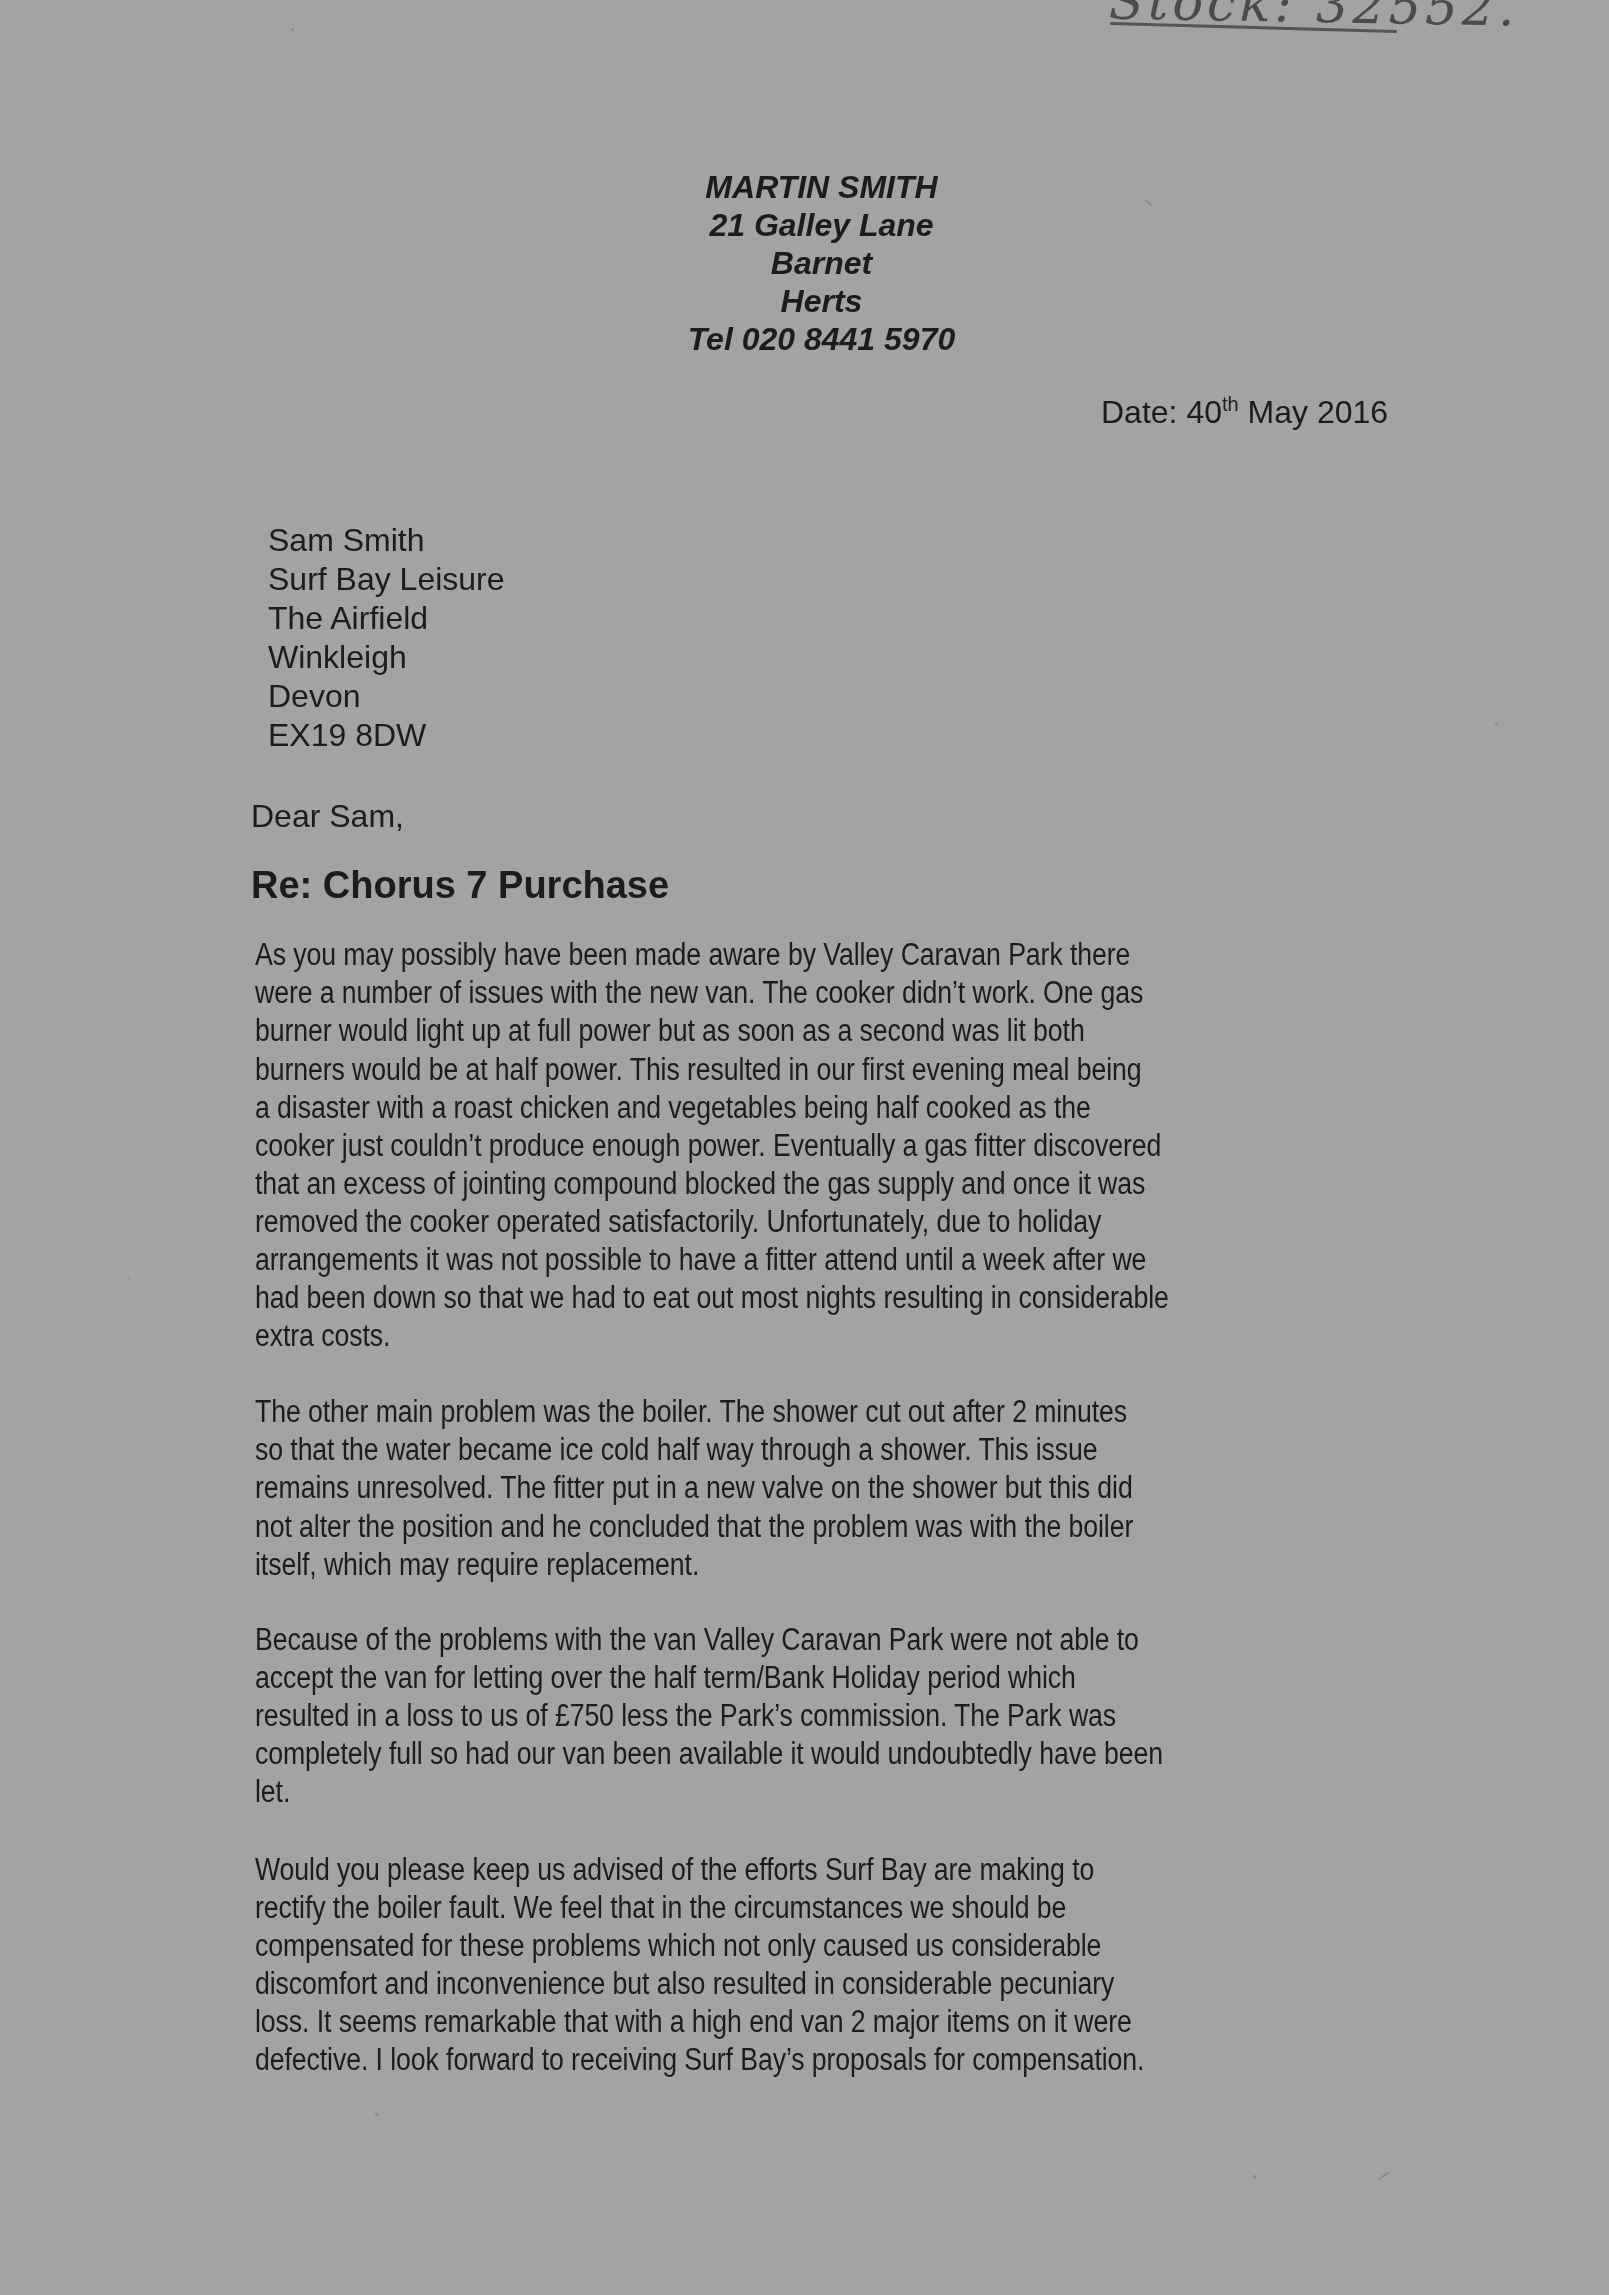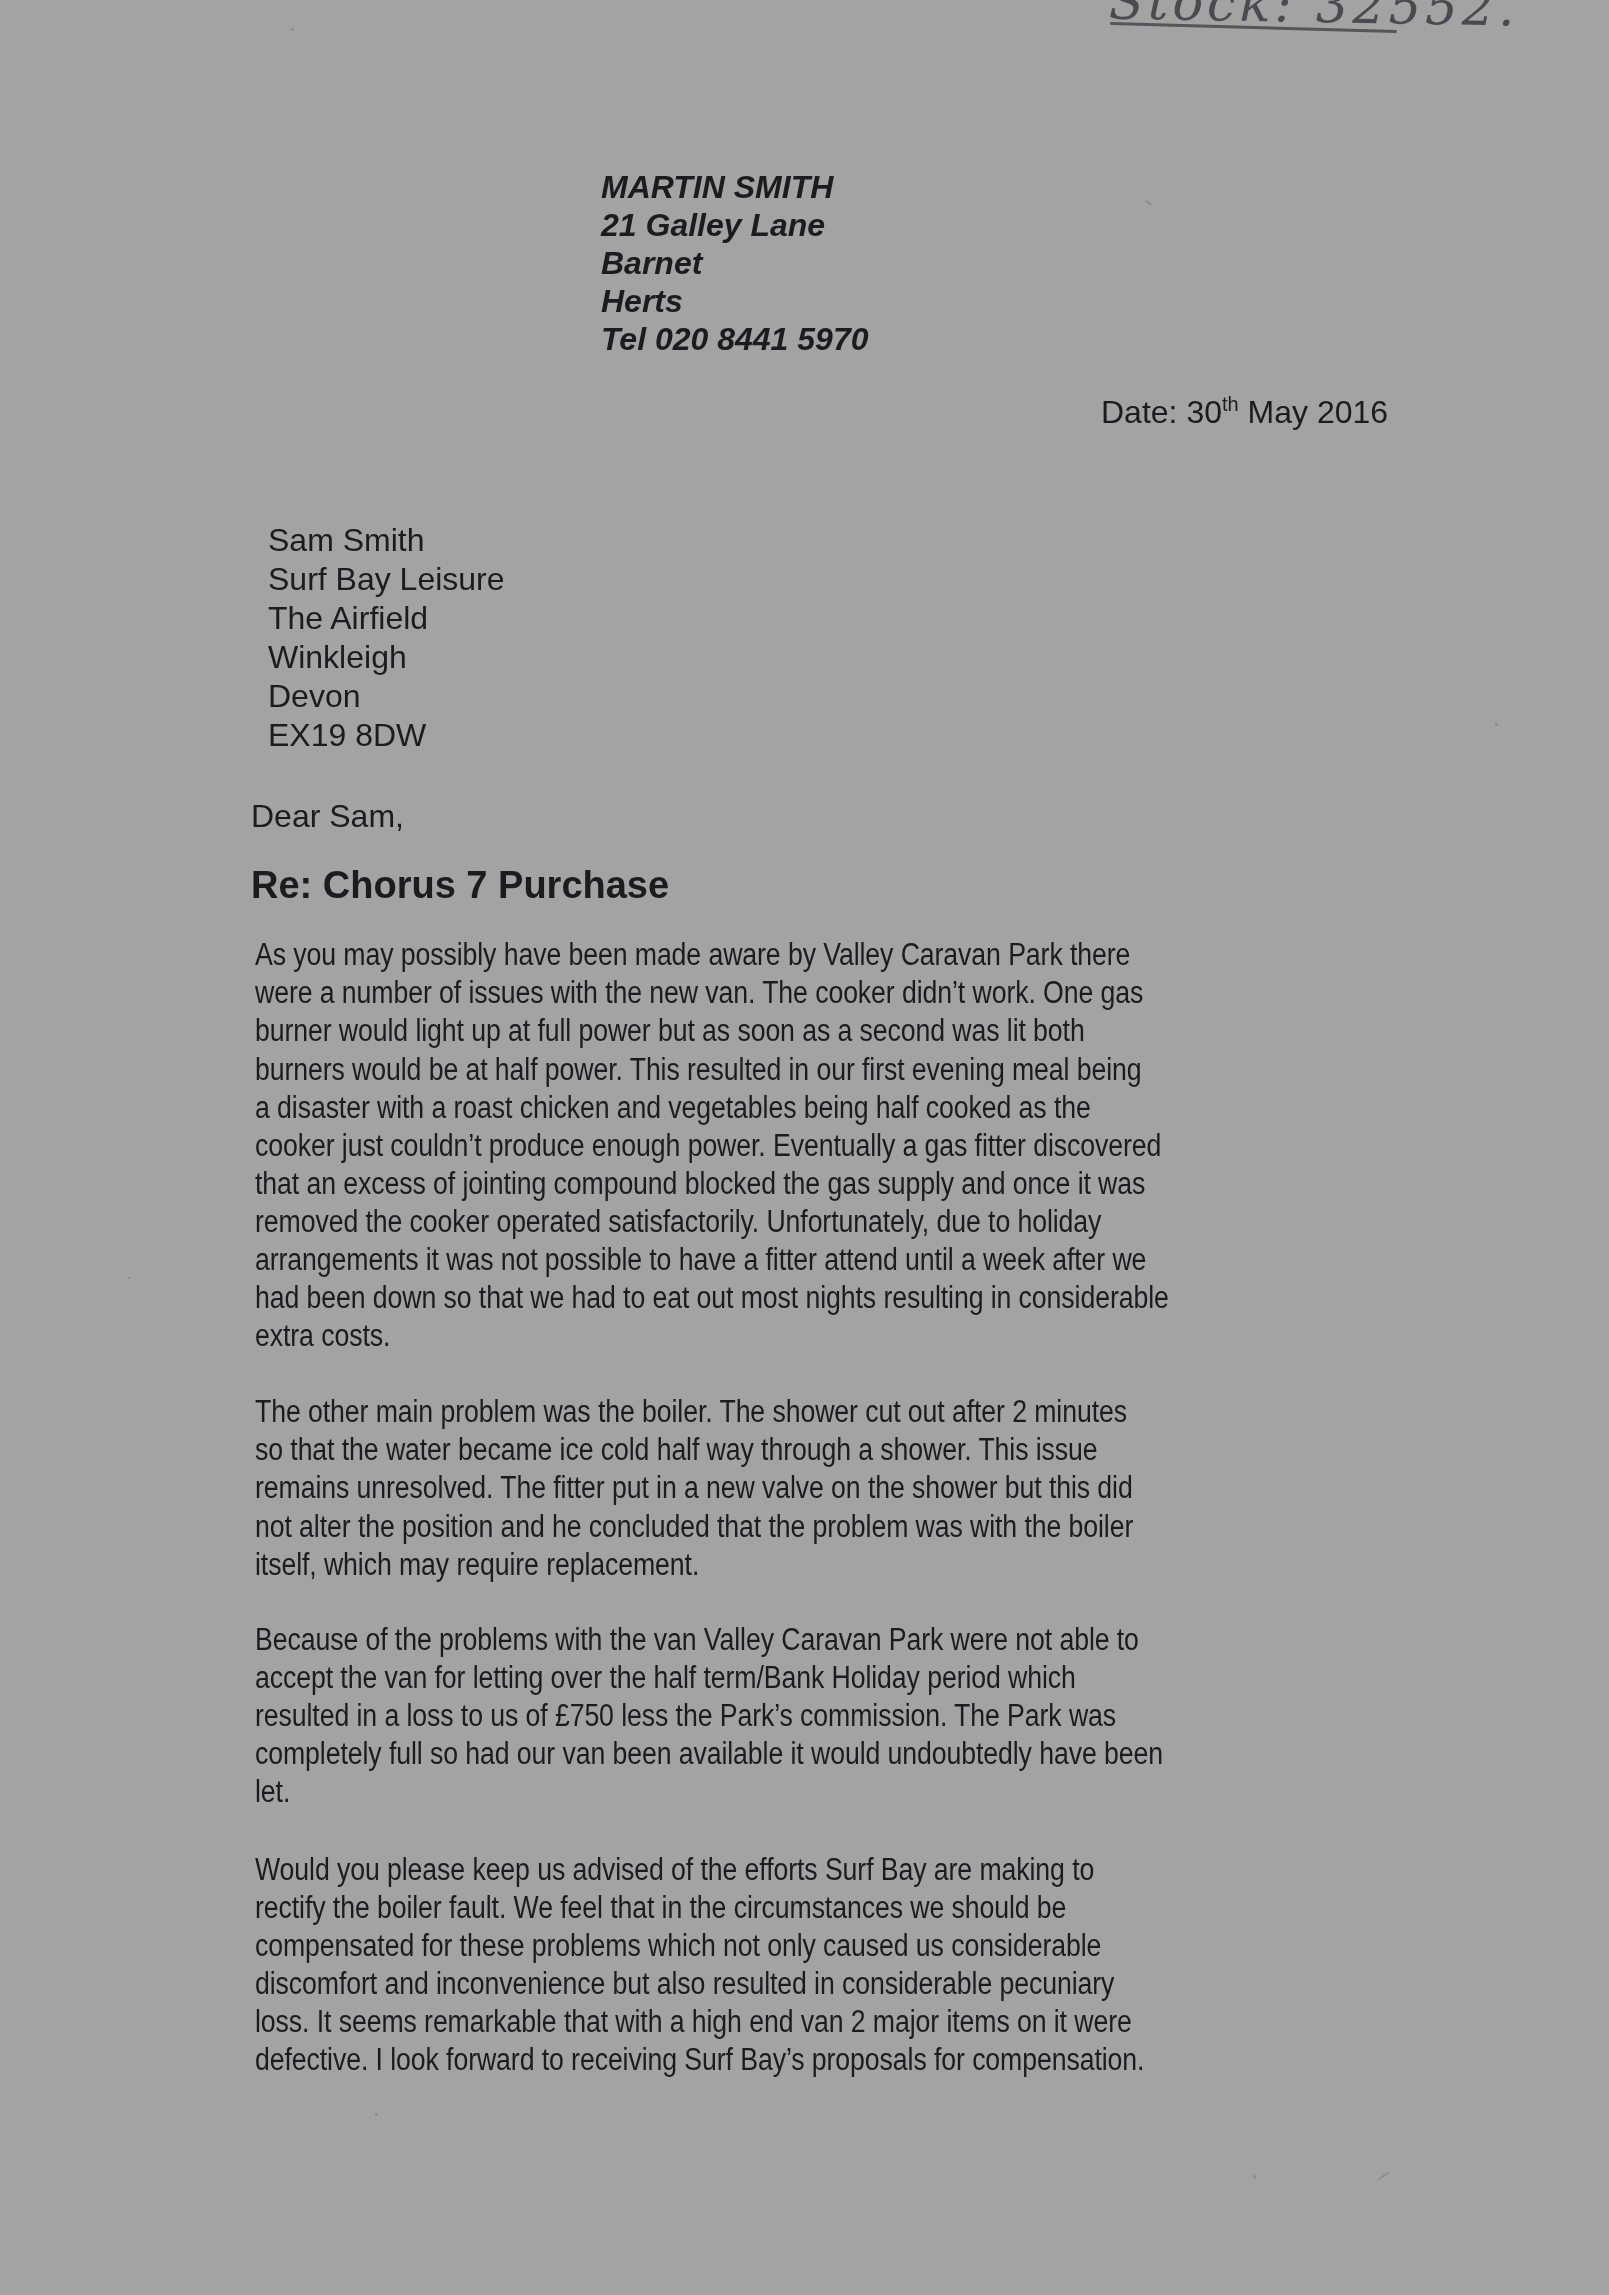--- a/index.html
+++ b/index.html
@@ -44,21 +44,21 @@
       border-radius: 1.3px;
       transform: rotate(1.6deg);
       transform-origin: left center;
     }
     
     .sender {
       position: absolute;
       left: 601px;
       top: 168px;
       width: 441px;
-      text-align: left;
+      text-align: center;
       font-style: italic;
       font-size: 32px;
       line-height: 38px;
     }
     .sender .bold { font-weight: bold; }
     .sender .tel { font-weight: bold; }
     
     .date {
       position: absolute;
       left: 1101px;
@@ -122,21 +122,21 @@
   <div class="sender">
     <div class="bold">MARTIN SMITH</div>
     <div class="bold">21 Galley Lane</div>
     <div class="bold">Barnet</div>
     <div class="bold">Herts</div>
     <div class="tel">Tel 020 8441 5970</div>
   </div>
 
   <div class="date">
     <span>Date:</span>
-    <span>30</span><sup>th</sup>
+    <span>40</span><sup>th</sup>
     <span>May 2016</span>
   </div>
 
   <div class="recipient">
     <div>Sam Smith</div>
     <div>Surf Bay Leisure</div>
     <div>The Airfield</div>
     <div>Winkleigh</div>
     <div>Devon</div>
     <div>EX19 8DW</div>

